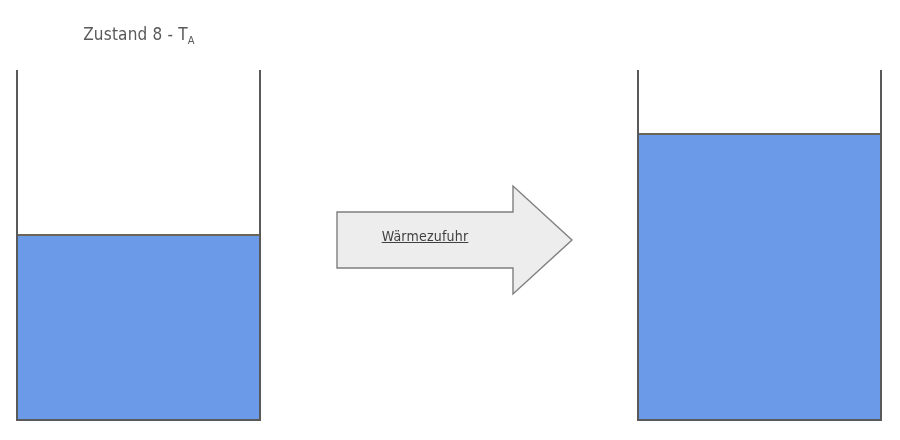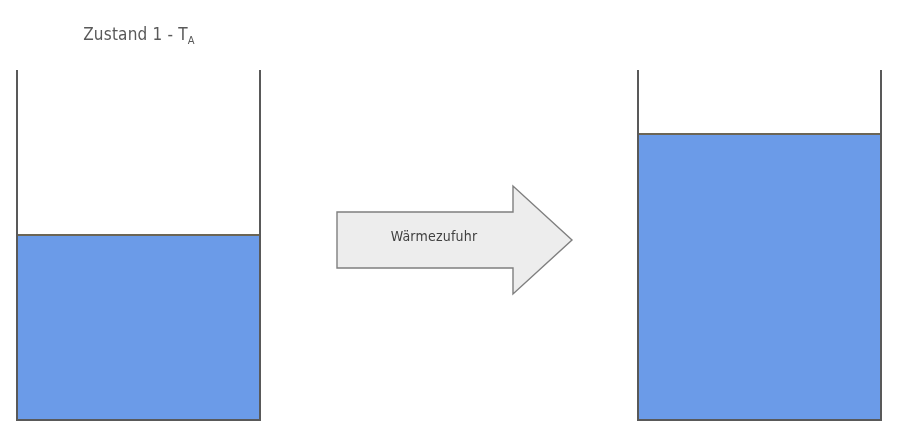--- a/index.html
+++ b/index.html
@@ -71,38 +71,39 @@
   #arrow-wrap {
     position: absolute;
     left: 330px;
     top: 180px;
     width: 250px;
     height: 120px;
   }
   #arrow-wrap svg { display: block; }
   #arrow-label {
     position: absolute;
-    left: 346px;
+    left: 337px;
     top: 229px;
     width: 176px;
     text-align: center;
     font-size: 14px;
     color: #404040;
     letter-spacing: 0.2px;
     white-space: nowrap;
     line-height: 1;
+    text-decoration: underline;
   }
 </style>
 </head>
 <body style="background: rgb(255, 255, 255);">
 
 <div class="stage">
 
   <div class="state-title" id="title-left">
-    <span>Zustand 1 - T</span><sub>A</sub>
+    <span>Zustand 8 - T</span><sub>A</sub>
   </div>
 
   <div class="vessel" id="vessel-left" style="border-left-color: rgb(89, 89, 89); border-right-color: rgb(89, 89, 89); border-bottom-color: rgb(89, 89, 89);">
     <div class="liquid" id="liquid-left" style="height: 185px; background: rgb(107, 155, 232); border-top-color: rgb(107, 101, 85);"></div>
   </div>
 
   <div id="arrow-wrap">
     <svg width="250" height="120" viewBox="0 0 250 120" xmlns="http://www.w3.org/2000/svg">
       <polygon points="7,32 183,32 183,6 242,60 183,114 183,88 7,88" fill="#EDEDED" stroke="#7F7F7F" stroke-width="1.4" stroke-linejoin="miter"></polygon>
     </svg>

